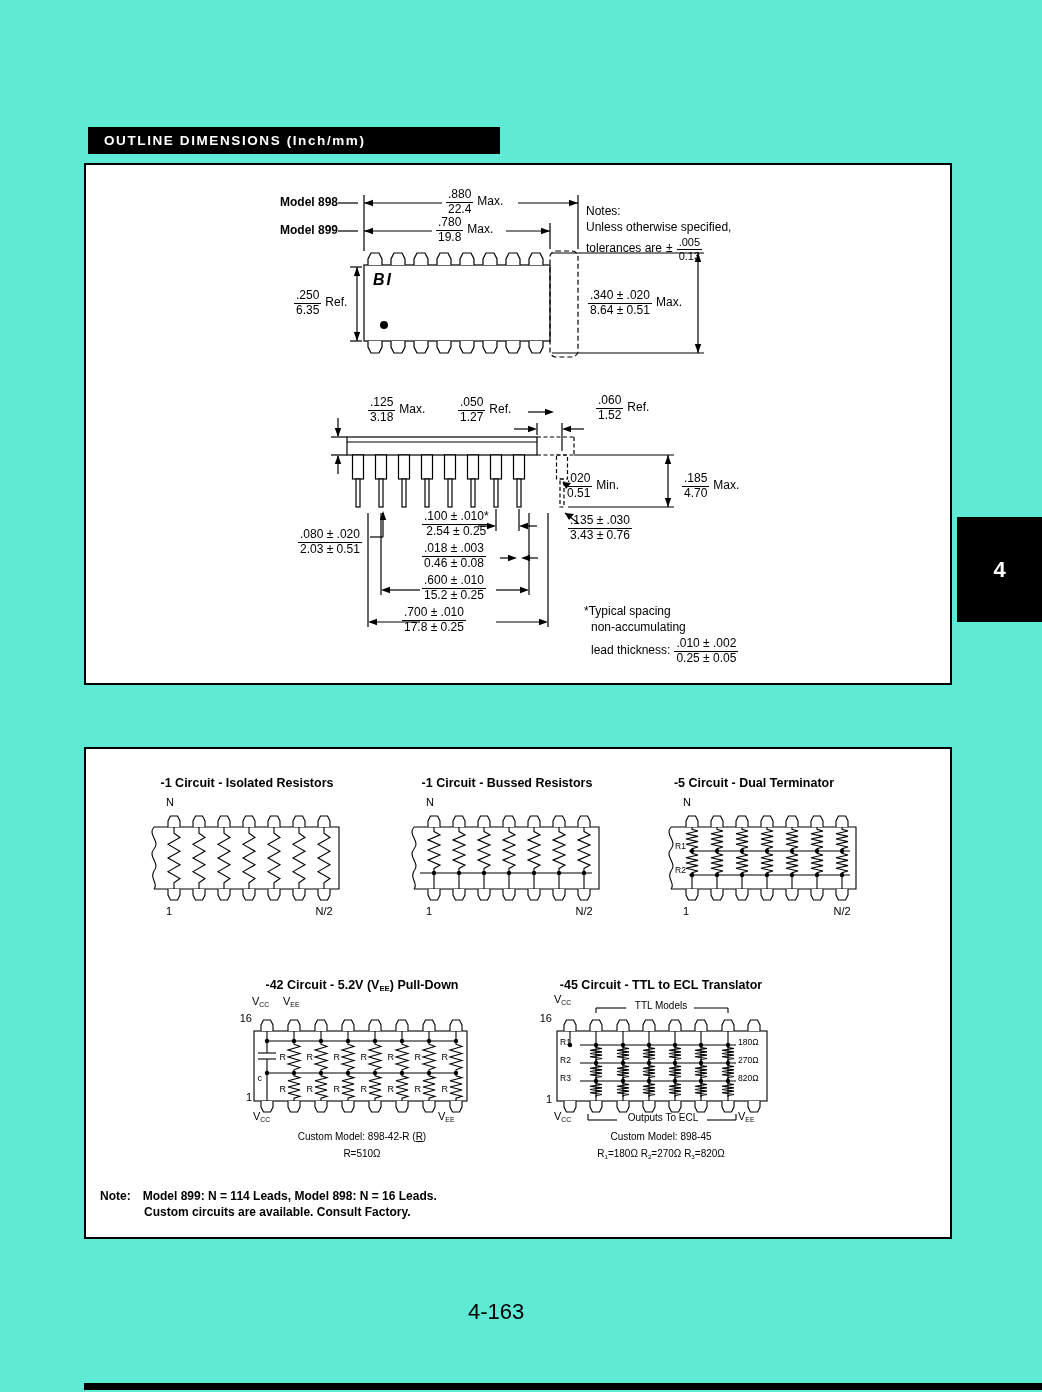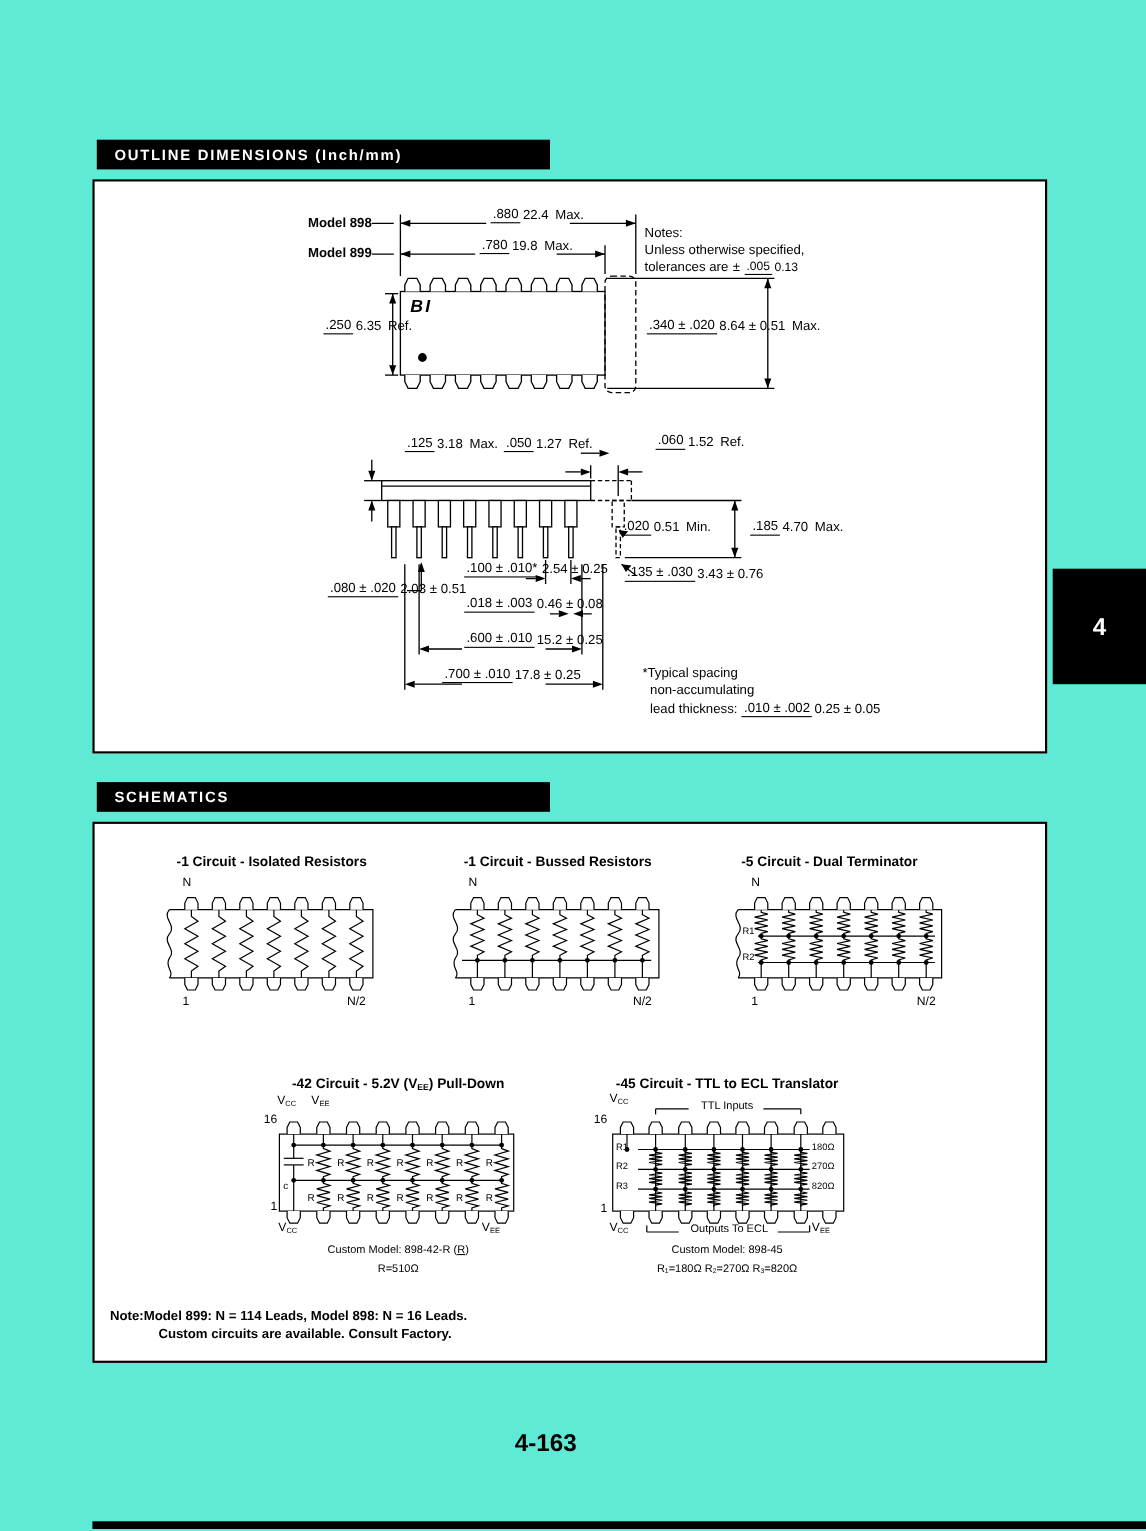--- a/index.html
+++ b/index.html
@@ -8,36 +8,36 @@
   .page{position:relative;width:1042px;height:1392px;background:#5eead4;margin:0 auto;overflow:hidden}
   svg{font-family:inherit;display:block}
   .hbar{position:absolute;left:88px;width:412px;height:27px;background:#000;color:#fff;
         font-weight:bold;font-size:13.5px;letter-spacing:1.6px;line-height:27px;padding-left:16px}
   .box{position:absolute;left:84px;width:868px;border:2px solid #000;background:#fff}
   .ov{position:absolute;white-space:nowrap;font-size:12px;line-height:1.15}
   .b{font-weight:bold}
   .ctr{text-align:center}
   .rt{text-align:right}
   .dim{position:absolute;display:flex;align-items:center;gap:4px;font-size:12px;white-space:nowrap;line-height:1.15}
-  .frac{display:inline-flex;flex-direction:row;align-items:center;line-height:1.15}
+  .frac{display:inline-flex;flex-direction:column;align-items:center;line-height:1.15}
   .frac .n{border-bottom:1px solid #000;padding:0 2px}
   .frac .d{padding:0 2px}
   .small{font-size:11px}
   sub{font-size:0.62em;vertical-align:-0.25em}
   .u{text-decoration:underline}
   .schtitle{font-weight:bold;font-size:12.5px}
   .pinlbl{font-size:11px}
   .tiny{font-size:8.5px}
   .cap{font-size:10px}
   .tab4{position:absolute;left:957px;top:517px;width:85px;height:105px;background:#000;color:#fff;
         font-weight:bold;font-size:22px;display:flex;align-items:center;justify-content:center}
   .flogo{position:absolute;left:84px;top:1288px;width:318px;height:54px;border:3px solid #000;
          display:flex;align-items:center;gap:8px;padding:0 10px;background:#fff}
   .brand{font-weight:bold;font-style:italic;font-size:27px;letter-spacing:0.5px}
-  .fpage{position:absolute;left:468px;top:1299px;font-weight:bold;font-size:22px}
+  .fpage{position:absolute;left:468px;top:1299px;font-weight:normal;font-size:22px}
   .fmodels{position:absolute;left:700px;top:1299px;width:252px;text-align:right;font-weight:bold;font-size:22px}
   .bstrip{position:absolute;left:84px;top:1383px;width:958px;height:7px;background:#000}
 </style>
 </head>
 <body>
 
 <div class="page">
 
   <div class="hbar" style="top:127px">OUTLINE DIMENSIONS (Inch/mm)</div>
 
@@ -321,21 +321,20 @@
       <span>lead thickness:</span>
       <span class="frac">
           <span class="n">.010 ± .002</span>
           <span class="d">0.25 ± 0.05</span>
         </span>
     </div>
   </div>
 
   <div class="tab4">4</div>
 
-  <div class="hbar" style="top:711px">SCHEMATICS</div>
 
   <div class="box" style="top:747px;height:492px">
 
     <svg id="svg2" viewBox="0 0 864 488" width="864" height="488">
       <g stroke="#000" stroke-width="1.1" fill="none">
 
         <path d="M68,78 H253 V140 H68"></path>
         <use href="#squig" transform="translate(68,78)"></use>
         <path d="M328,78 H513 V140 H328"></path>
         <use href="#squig" transform="translate(328,78)"></use>
@@ -639,35 +638,35 @@
     <div class="ov pinlbl" style="left:197px;top:246px"><span>V</span><sub>EE</sub></div>
     <div class="ov pinlbl rt" style="left:144px;top:263px;width:22px">16</div>
     <div class="ov pinlbl rt" style="left:144px;top:342px;width:22px">1</div>
     <div class="ov pinlbl" style="left:167px;top:361px"><span>V</span><sub>CC</sub></div>
     <div class="ov pinlbl" style="left:352px;top:361px"><span>V</span><sub>EE</sub></div>
     <div class="ov cap ctr" style="left:165px;top:382px;width:222px"><span>Custom Model: 898-42-R (</span><span class="u">R</span><span>)</span></div>
     <div class="ov cap ctr" style="left:165px;top:399px;width:222px">R=510Ω</div>
 
     <div class="ov schtitle ctr" style="left:464px;top:229px;width:222px">-45 Circuit - TTL to ECL Translator</div>
     <div class="ov pinlbl" style="left:468px;top:244px"><span>V</span><sub>CC</sub></div>
-    <div class="ov ctr" style="left:541px;top:251px;width:68px;font-size:10px">TTL Inputs</div>
+    <div class="ov ctr" style="left:541px;top:251px;width:68px;font-size:10px">TTL Models</div>
     <div class="ov pinlbl rt" style="left:444px;top:263px;width:22px">16</div>
     <div class="ov pinlbl rt" style="left:444px;top:344px;width:22px">1</div>
     <div class="ov tiny" style="left:474px;top:289px">R1</div>
     <div class="ov tiny" style="left:474px;top:307px">R2</div>
     <div class="ov tiny" style="left:474px;top:325px">R3</div>
     <div class="ov tiny" style="left:652px;top:289px">180Ω</div>
     <div class="ov tiny" style="left:652px;top:307px">270Ω</div>
     <div class="ov tiny" style="left:652px;top:325px">820Ω</div>
     <div class="ov pinlbl" style="left:468px;top:361px"><span>V</span><sub>CC</sub></div>
     <div class="ov ctr" style="left:533px;top:363px;width:88px;font-size:10px">Outputs To ECL</div>
     <div class="ov pinlbl" style="left:652px;top:361px"><span>V</span><sub>EE</sub></div>
     <div class="ov cap ctr" style="left:464px;top:382px;width:222px">Custom Model: 898-45</div>
     <div class="ov cap ctr" style="left:464px;top:399px;width:222px"><span>R</span><sub>1</sub><span>=180Ω  </span><span>R</span><sub>2</sub><span>=270Ω  </span><span>R</span><sub>3</sub><span>=820Ω</span></div>
 
-    <div class="ov" style="left:14px;top:441px"><span class="b" style="">Note:</span><span class="b">Model 899: N = 114 Leads, Model 898: N = 16 Leads.</span></div>
+    <div class="ov" style="left:14px;top:441px"><span class="b" style="margin-right:12px">Note:</span><span class="b">Model 899: N = 114 Leads, Model 898: N = 16 Leads.</span></div>
     <div class="ov b" style="left:58px;top:457px">Custom circuits are available.  Consult Factory.</div>
   </div>
 
   <div class="fpage">4-163</div>
   <div class="bstrip"></div>
 
 </div>
 
 </body></html>

